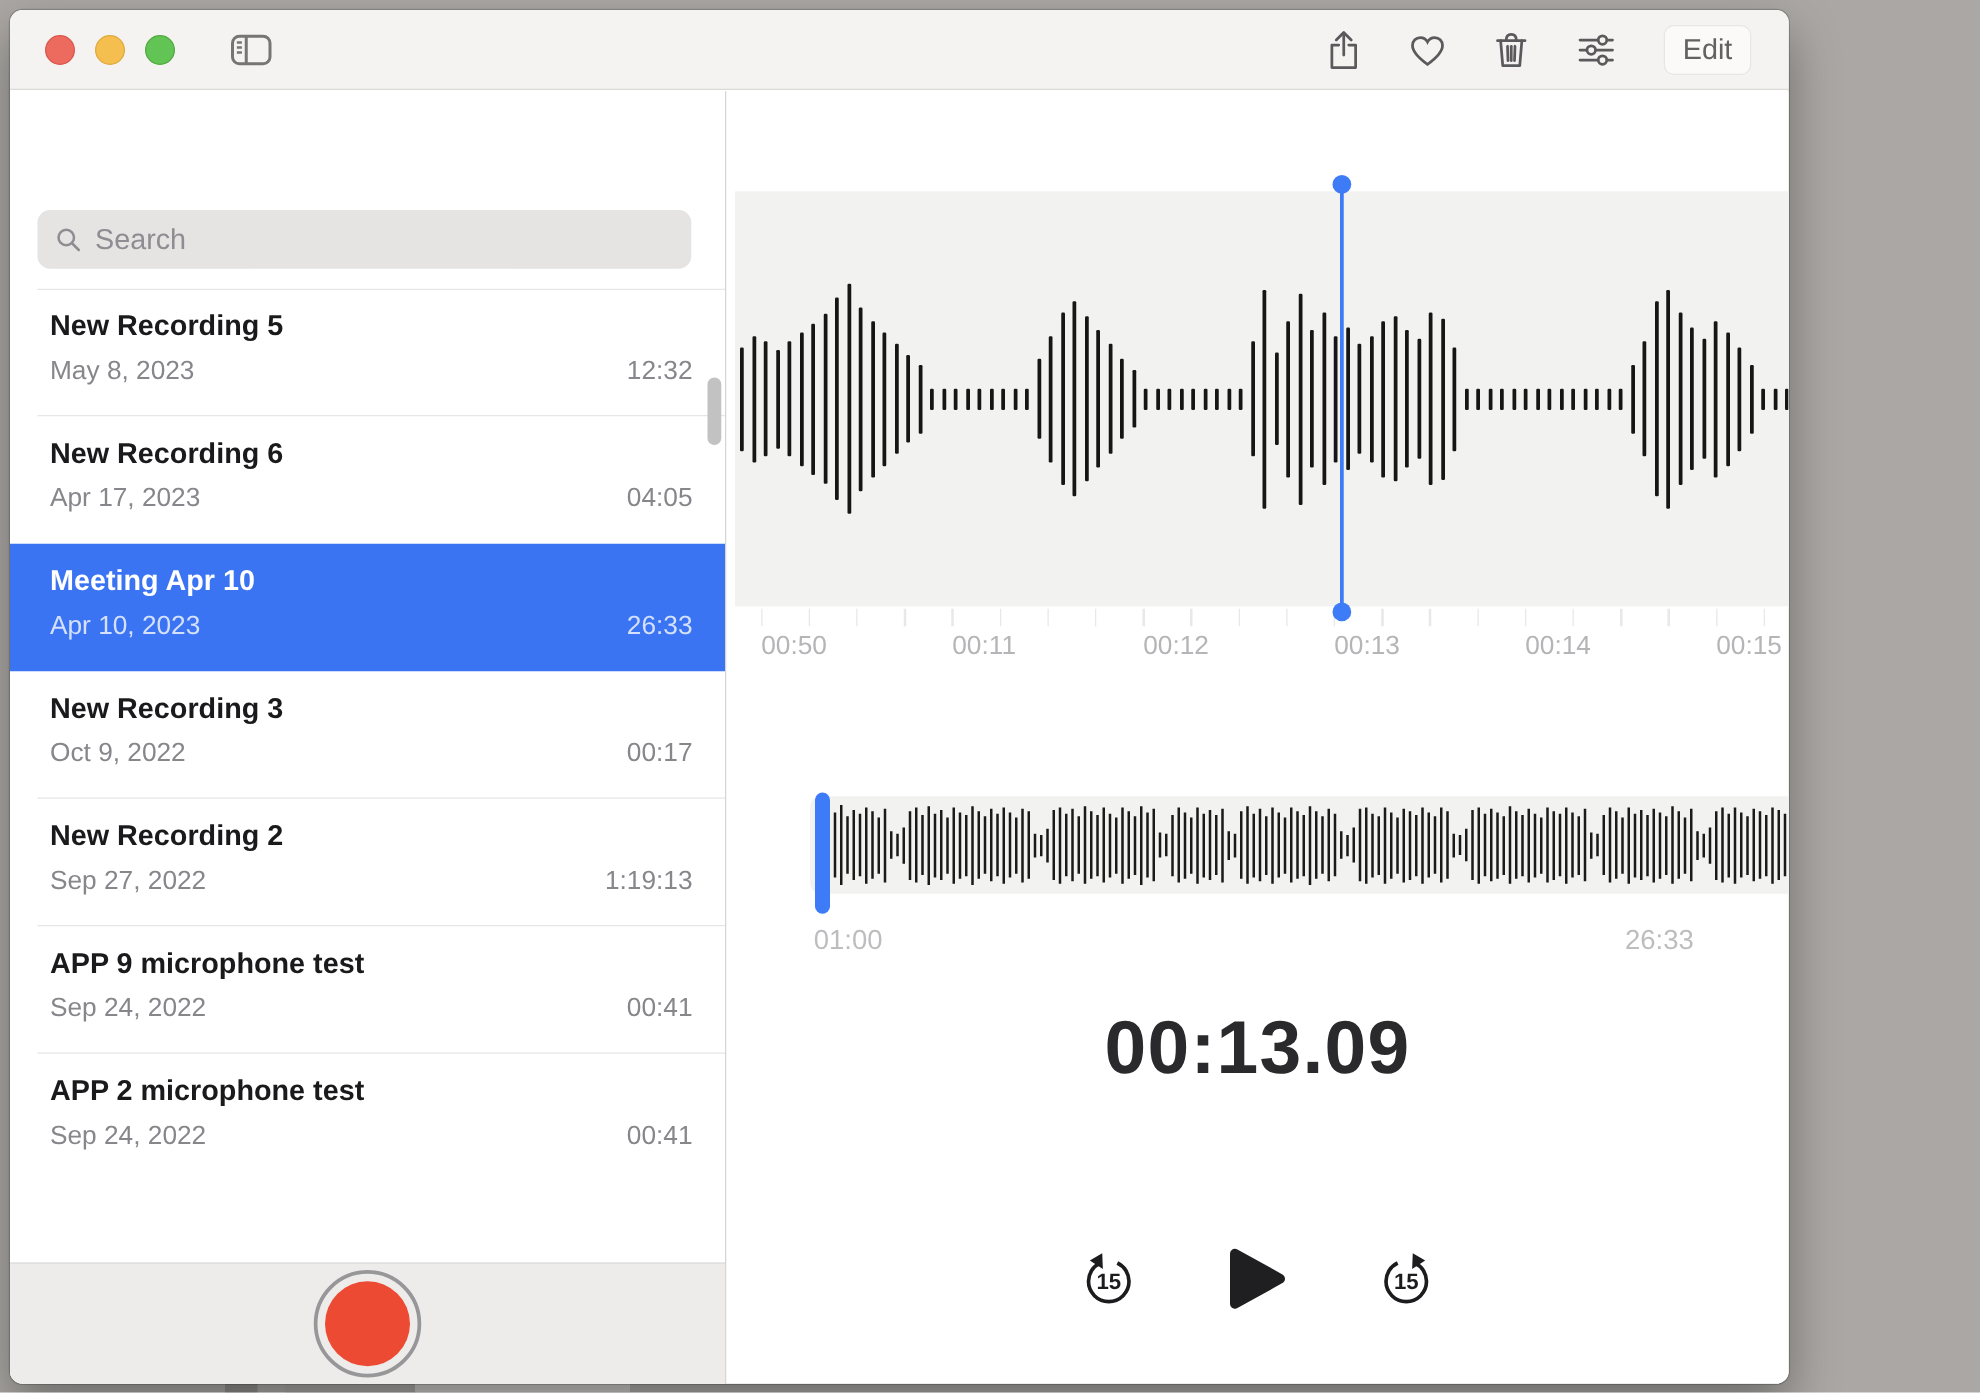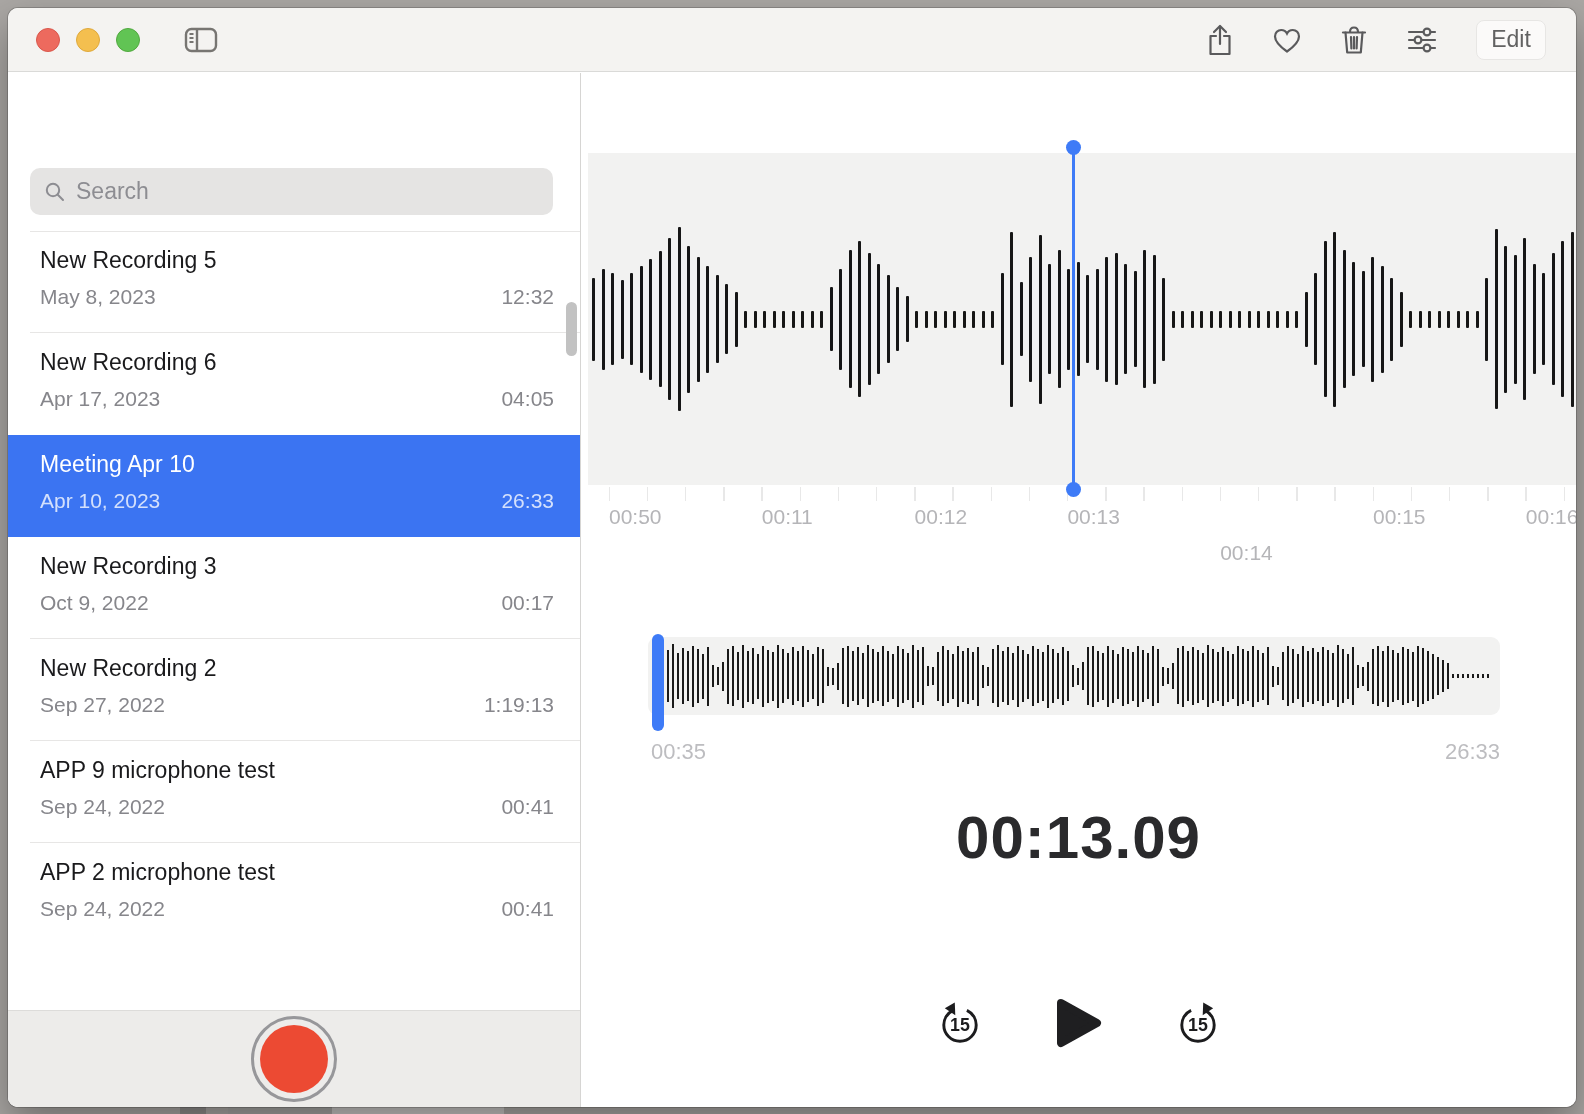--- a/index.html
+++ b/index.html
@@ -1,21 +1,21 @@
 <!DOCTYPE html>
 <html><head>
 <meta charset="utf-8">
 <style>
   * { margin:0; padding:0; box-sizing:border-box; }
   html,body { width:1584px; height:1114px; }
   body { font-family:"Liberation Sans","DejaVu Sans",sans-serif; background:#aaa7a4; position:relative; overflow:hidden; }
 
   .bg-frag { position:absolute; bottom:0; height:10px; }
 
-  .window { position:absolute; left:8px; top:8px; width:1568px; height:1099px;
+  .window { position:absolute; left:8px; top:8px; width:1423px; height:1099px;
     background:#fff; border-radius:10px; overflow:hidden;
     box-shadow:0 0 0 1px rgba(0,0,0,.18), 0 18px 40px rgba(0,0,0,.35); }
 
   
   .titlebar { position:absolute; left:0; top:0; right:0; height:64px; background:#f4f3f1;
     border-bottom:1px solid #dadad8; display:flex; align-items:center; }
   .traffic { display:flex; gap:16px; margin-left:28px; }
   .light { width:24px; height:24px; border-radius:50%; }
   .light.red { background:#ed6a5e; border:1px solid #d9574c;}
   .light.yellow { background:#f4bf4f; border:1px solid #dfa93c;}
@@ -35,21 +35,21 @@
   .searchbox { position:absolute; left:22px; top:95px; width:523px; height:47px; background:#e5e4e3;
     border-radius:10px; display:flex; align-items:center; padding:0 14px; gap:10px; }
   .searchbox input { border:none; background:transparent; outline:none; flex:1;
     font-size:23px; color:#1c1c1e; font-family:"Liberation Sans",sans-serif; }
   .searchbox input::placeholder { color:#8d8d92; }
 
   .list { position:absolute; left:0; right:0; top:158px; }
   .list-top-divider { position:absolute; left:22px; right:0; top:158px; height:1px; background:#e7e6e5; }
   .row { height:102px; padding:16px 26px 0 32px; position:relative; cursor:default; }
   .row .sep { position:absolute; left:22px; right:0; bottom:0; height:1px; background:#e7e6e5; }
-  .row-title { font-size:23px; font-weight:400; color:#1a1a1c; }
+  .row-title { font-size:23px; font-weight:700; color:#1a1a1c; }
   .row-meta { display:flex; justify-content:space-between; margin-top:11px; font-size:21px; color:#86868b; }
   .row.selected { background:#3b74f2; }
   .row.selected .row-title { color:#fff; }
   .row.selected .row-meta { color:rgba(255,255,255,.78); }
 
   .scrollbar-thumb { position:absolute; right:3px; top:229px; width:11px; height:54px;
     background:#c2c2c2; border-radius:6px; }
 
   .record-panel { position:absolute; left:0; right:0; bottom:0; top:937px; background:#edecea;
     border-top:1px solid #dddcda; display:flex; align-items:center; justify-content:center; }
@@ -384,21 +384,21 @@
         <i style="left: 867.9px;"></i>
         <i style="left: 906.1px;"></i>
         <i style="left: 944.3px;"></i>
         <i style="left: 982.5px;"></i>
       </div>
     <div class="tick-labels">
         <span style="left: 28px;">00:50</span>
         <span style="left: 180.8px;">00:11</span>
         <span style="left: 333.6px;">00:12</span>
         <span style="left: 486.4px;">00:13</span>
-        <span style="left: 639.2px; margin-top: 36px;">00:14</span>
+        <span style="left: 639.2px;">00:14</span>
         <span style="left: 792px;">00:15</span>
         <span style="left: 944.8px;">00:16</span>
       </div>
 
     <div class="overview-rect"></div>
     <div class="overview-bars">
         <i style="height: 58px;"></i>
         <i style="height: 49px;"></i>
         <i style="height: 61px;"></i>
         <i style="height: 52px;"></i>
@@ -561,21 +561,21 @@
         <i style="height: 4px;"></i>
         <i style="height: 4px;"></i>
         <i style="height: 4px;"></i>
         <i style="height: 4px;"></i>
         <i style="height: 4px;"></i>
         <i style="height: 4px;"></i>
         <i style="height: 4px;"></i>
         <i style="height: 4px;"></i>
       </div>
     <div class="scrubber"></div>
-    <div class="ov-label start">00:35</div>
+    <div class="ov-label start">01:00</div>
     <div class="ov-label end">26:33</div>
 
     <div class="time-display">00:13.09</div>
 
     <div class="transport">
       <button class="t-btn">
         <span>
           <svg width="46" height="46" viewBox="0 0 44 44" fill="none">
             <circle cx="22" cy="24" r="15.5" stroke="#1c1c1e" stroke-width="2.8" pathLength="100" stroke-dasharray="86 14" stroke-dashoffset="18"></circle>
             <polygon points="17,2.5 17.5,14.5 7.5,8" fill="#1c1c1e"></polygon>

